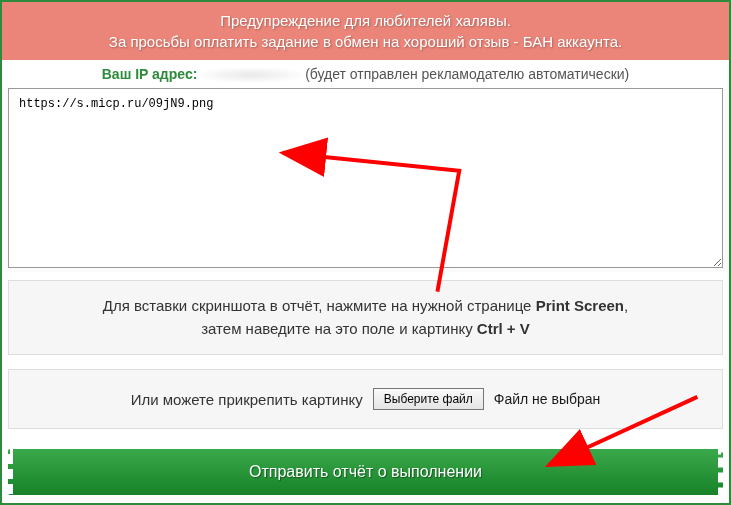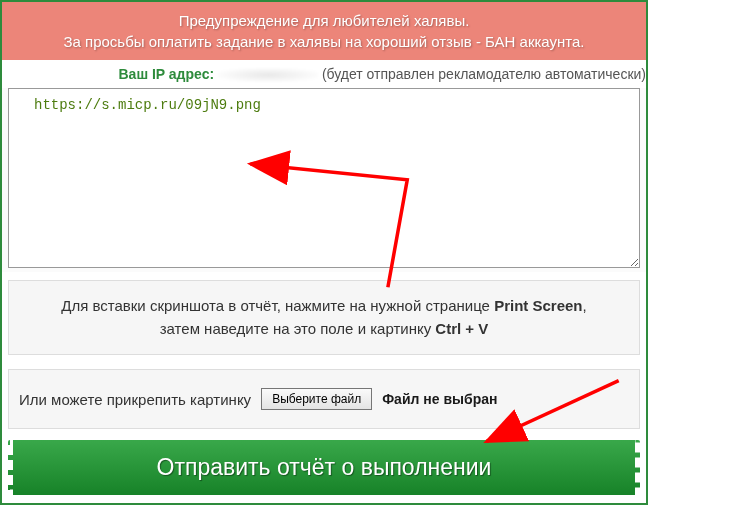--- a/index.html
+++ b/index.html
@@ -1,36 +1,36 @@
 <!DOCTYPE html>
 <html><head>
   <meta charset="utf-8">
   <style>
     * { box-sizing: border-box; margin: 0; padding: 0; }
     body { font-family: Arial, sans-serif; background: #fff; }
     .container {
-      width: 648px;
+      width: 731px;
       height: 505px;
       border: 2px solid #2e8b3c;
       position: relative;
       overflow: hidden;
       background: #fff;
     }
     .warning-banner {
       background: #ec8579;
       color: #fff;
       text-align: center;
       padding: 8px 10px;
       font-size: 15px;
       line-height: 1.4;
       text-shadow: 1px 1px 2px rgba(0,0,0,0.3);
     }
     .ip-line {
       background: #fff;
-      text-align: right;
+      text-align: center;
       padding: 6px 0;
       font-size: 14px;
       color: #555;
     }
     .ip-line .ip-label { color: #2e8b3c; font-weight: bold; }
     .ip-line .ip-blur {
       display: inline-block;
       width: 100px;
       height: 14px;
       background: radial-gradient(ellipse, #e8e8e8 0%, #fff 80%);
@@ -45,26 +45,26 @@
       background: #fbfbfb;
     }
     .textarea-wrap {
       padding: 0 6px;
       background: #fbfbfb;
     }
     .report-textarea {
       width: 100%;
       height: 180px;
       border: 1px solid #999;
-      padding: 8px 25px;
+      padding: 8px 10px;
       font-family: "Courier New", monospace;
-      font-size: 14px;
+      font-size: 12px;
       resize: both;
       background: #fff;
-      color: #4d7c0f;
+      color: #000000;
     }
     .hint-block {
       margin: 8px 6px 0 6px;
       background: #f6f6f6;
       border: 1px solid #ddd;
       text-align: center;
       padding: 14px 10px;
       font-size: 15px;
       color: #333;
       line-height: 1.5;
@@ -72,61 +72,62 @@
     .attach-block {
       margin: 14px 6px 0 6px;
       background: #f6f6f6;
       border: 1px solid #ddd;
       padding: 18px 10px;
       font-size: 15px;
       color: #333;
       display: flex;
       align-items: center;
       gap: 10px;
+      justify-content: center;
     }
     .file-btn {
       font-size: 12px;
       padding: 3px 10px;
       border: 1px solid #767676;
       background: linear-gradient(#fafafa, #e4e4e4);
       cursor: pointer;
       font-family: Arial, sans-serif;
     }
-    .no-file { font-size: 14px; color: #1a1a1a; font-weight: bold; }
+    .no-file { font-size: 14px; color: #1a1a1a; }
     .submit-block {
       position: absolute;
       left: 6px; right: 6px; bottom: 8px;
     }
     .submit-btn {
       width: 100%;
       background: linear-gradient(#39a84a, #178228);
       border: none;
       border-left: 5px dashed #fff;
       border-right: 5px dashed #fff;
       border-radius: 2px;
       color: #fff;
-      font-size: 23px;
+      font-size: 16px;
       padding: 14px 0;
       cursor: pointer;
       text-shadow: 1px 1px 1px rgba(0,0,0,0.4);
     }
     .annotation-layer {
       position: absolute;
       top: 0; left: 0;
       width: 100%; height: 100%;
       pointer-events: none;
     }
   </style>
 </head>
 <body>
 
 <div class="container">
   <div class="warning-banner">
     <span>Предупреждение для любителей халявы.</span><br>
-    <span>За просьбы оплатить задание в халявы на хороший отзыв - БАН аккаунта.</span>
+    <span>За просьбы оплатить задание в обмен на хороший отзыв - БАН аккаунта.</span>
   </div>
 
   <div class="ip-line">
     <span class="ip-label">Ваш IP адрес:</span>
     <span class="ip-blur"></span>
     <span>(будет отправлен рекламодателю автоматически)</span>
   </div>
 
 
   <div class="textarea-wrap">

